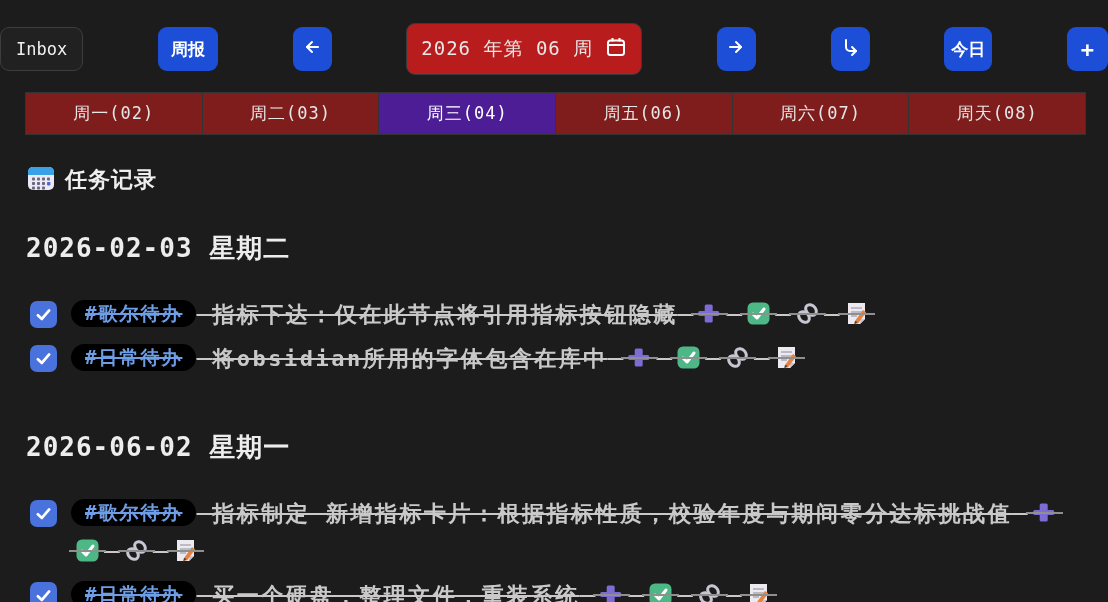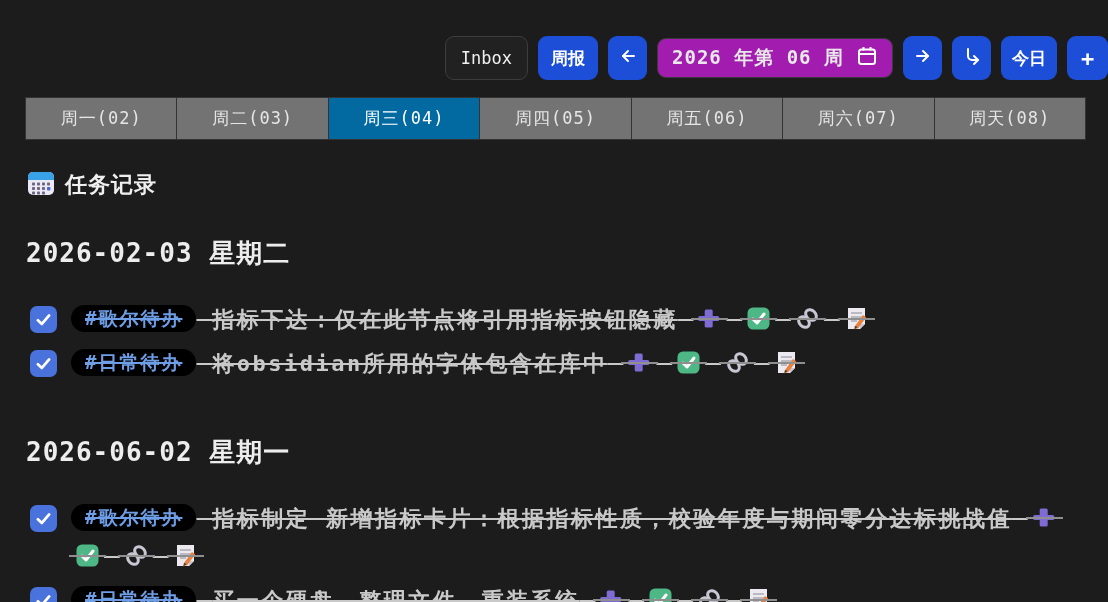--- a/index.html
+++ b/index.html
@@ -1,40 +1,40 @@
 <!DOCTYPE html>
 <html><head>
 <meta charset="utf-8">
 <style>
   * { margin:0; padding:0; box-sizing:border-box; }
   html,body { width:1108px; height:602px; background:#1c1c1c; overflow:hidden;
               font-family:"DejaVu Sans Mono","Liberation Mono",monospace; }
 
   
-  .toolbar { display:flex; justify-content:flex-end; align-items:center; gap:10px; padding-top:36px; }
+  .toolbar { display:flex; justify-content:space-between; align-items:center; gap:10px; padding-top:23px; }
   .btn { height:44px; display:flex; align-items:center; justify-content:center;
          border-radius:9px; cursor:pointer; border:none; font-family:inherit; }
   .btn-dark { background:#212121; border:1.5px solid #3d3d3d; color:#f0f0f0;
               font-size:17px; padding:0 15px; }
   .btn-blue { background:#1d4ed8; color:#ffffff; font-size:17px; font-weight:bold; }
   .btn-report { width:60px; }
   .btn-sq { width:39px; }
-  .btn-today { width:56px; }
+  .btn-today { width:48px; }
   .btn-plus { width:41px; font-size:22px; }
-  .week-box { height:40px; display:flex; align-items:center; gap:12px;
-              border:1.5px solid #3a3a3a; border-radius:9px; background:#a21caf;
-              padding:0 14px; color:#e8e8e8; font-size:19px; letter-spacing:1px; cursor:pointer;font-weight:bold; }
+  .week-box { height:52px; display:flex; align-items:center; gap:12px;
+              border:1.5px solid #3a3a3a; border-radius:9px; background:#b91c1c;
+              padding:0 14px; color:#e8e8e8; font-size:19px; letter-spacing:1px; cursor:pointer; }
 
   
   .tabs { display:flex; margin:17px 22px 0 25px; border:1px solid #333333; }
   .tab { flex:1; height:41px; display:flex; align-items:center; justify-content:center;
-         background:#737373; color:#e6e6e6; font-size:17px; letter-spacing:1px;
+         background:#7f1d1d; color:#e6e6e6; font-size:17px; letter-spacing:1px;
          border-right:1px solid #333333; cursor:pointer; }
   .tab:last-child { border-right:none; }
-  .tab.active { background:#0369a1; color:#ffffff; }
+  .tab.active { background:#4c1d95; color:#ffffff; }
 
   
   .content { padding:0 18px 0 26px; }
   .section-header { display:flex; align-items:center; gap:9px; margin-top:28px; }
   .section-title { color:#efefef; font-size:22px; font-weight:bold; letter-spacing:1px; }
   .date-heading { color:#ededed; font-size:26px; font-weight:bold; letter-spacing:1px; margin-top:34px; }
   .day-block { margin-bottom:28px; }
   .tasks { margin-top:30px; }
 
   .task-row { display:flex; align-items:flex-start; margin-bottom:6px; }
@@ -95,21 +95,20 @@
     </span>
   </button>
   <button class="btn btn-blue btn-today">今日</button>
   <button class="btn btn-blue btn-plus">+</button>
 </div>
 
 <div class="tabs">
   <div class="tab">周一(02)</div>
   <div class="tab">周二(03)</div>
   <div class="tab active">周三(04)</div>
-  <div class="tab">周四(05)</div>
   <div class="tab">周五(06)</div>
   <div class="tab">周六(07)</div>
   <div class="tab">周天(08)</div>
 </div>
 
 <div class="content">
 
   <div class="section-header">
     <span>
       <svg width="30" height="30" viewBox="0 0 30 30">

